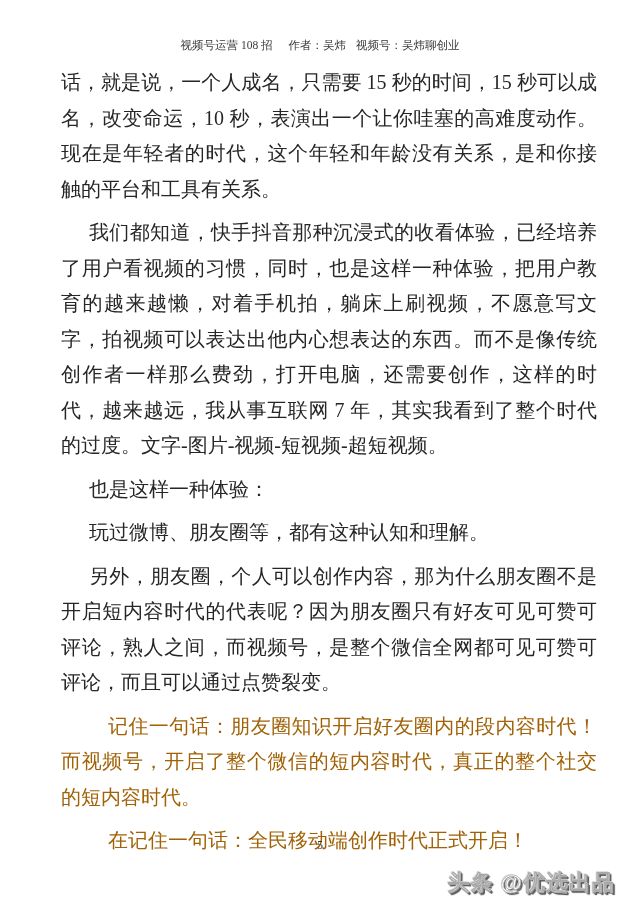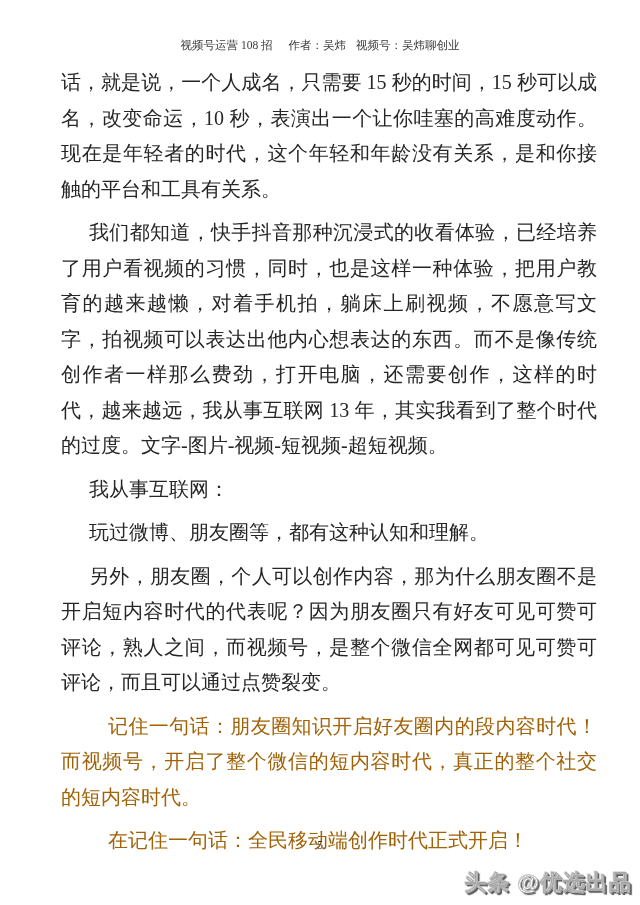--- a/index.html
+++ b/index.html
@@ -52,21 +52,21 @@
     top: 839px;
     left: 0;
     width: 640px;
     text-align: center;
     font-size: 11.5px;
     color: #333333;
   }
   .watermark {
     position: absolute;
     top: 868px;
-    right: 8px;
+    right: 25px;
     font-size: 22px;
     font-weight: bold;
     font-family: "Liberation Sans", "DejaVu Sans", sans-serif;
     color: #fdfdfd;
     letter-spacing: 1px;
     text-shadow:
       -1px -1px 0 #d8d8d8,
        1px  1px 0 #6b6b6b,
        2px  2px 1px #4f4f4f;
     -webkit-text-stroke: 0.5px #a8a8a8;
@@ -77,22 +77,22 @@
 <body>
 
 <div class="page">
 
   <div class="header">
     <span class="h-title">视频号运营 108 招</span><span class="h-author">作者：吴炜</span><span class="h-channel">视频号：吴炜聊创业</span>
   </div>
 
   <div class="doc-body">
     <p class="para">话，就是说，一个人成名，只需要 15 秒的时间，15 秒可以成名，改变命运，10 秒，表演出一个让你哇塞的高难度动作。现在是年轻者的时代，这个年轻和年龄没有关系，是和你接触的平台和工具有关系。</p>
-    <p class="para indent">我们都知道，快手抖音那种沉浸式的收看体验，已经培养了用户看视频的习惯，同时，也是这样一种体验，把用户教育的越来越懒，对着手机拍，躺床上刷视频，不愿意写文字，拍视频可以表达出他内心想表达的东西。而不是像传统创作者一样那么费劲，打开电脑，还需要创作，这样的时代，越来越远，我从事互联网 13 年，其实我看到了整个时代的过度。文字-图片-视频-短视频-超短视频。</p>
-    <p class="para indent">我从事互联网：</p>
+    <p class="para indent">我们都知道，快手抖音那种沉浸式的收看体验，已经培养了用户看视频的习惯，同时，也是这样一种体验，把用户教育的越来越懒，对着手机拍，躺床上刷视频，不愿意写文字，拍视频可以表达出他内心想表达的东西。而不是像传统创作者一样那么费劲，打开电脑，还需要创作，这样的时代，越来越远，我从事互联网 7 年，其实我看到了整个时代的过度。文字-图片-视频-短视频-超短视频。</p>
+    <p class="para indent">也是这样一种体验：</p>
     <p class="para indent">玩过微博、朋友圈等，都有这种认知和理解。</p>
     <p class="para indent">另外，朋友圈，个人可以创作内容，那为什么朋友圈不是开启短内容时代的代表呢？因为朋友圈只有好友可见可赞可评论，熟人之间，而视频号，是整个微信全网都可见可赞可评论，而且可以通过点赞裂变。</p>
     <p class="para red">记住一句话：朋友圈知识开启好友圈内的段内容时代！而视频号，开启了整个微信的短内容时代，真正的整个社交的短内容时代。</p>
     <p class="para red">在记住一句话：全民移动端创作时代正式开启！</p>
   </div>
 
   <div class="pagenum">5</div>
 
   <div class="watermark">头条 @优选出品</div>
 

